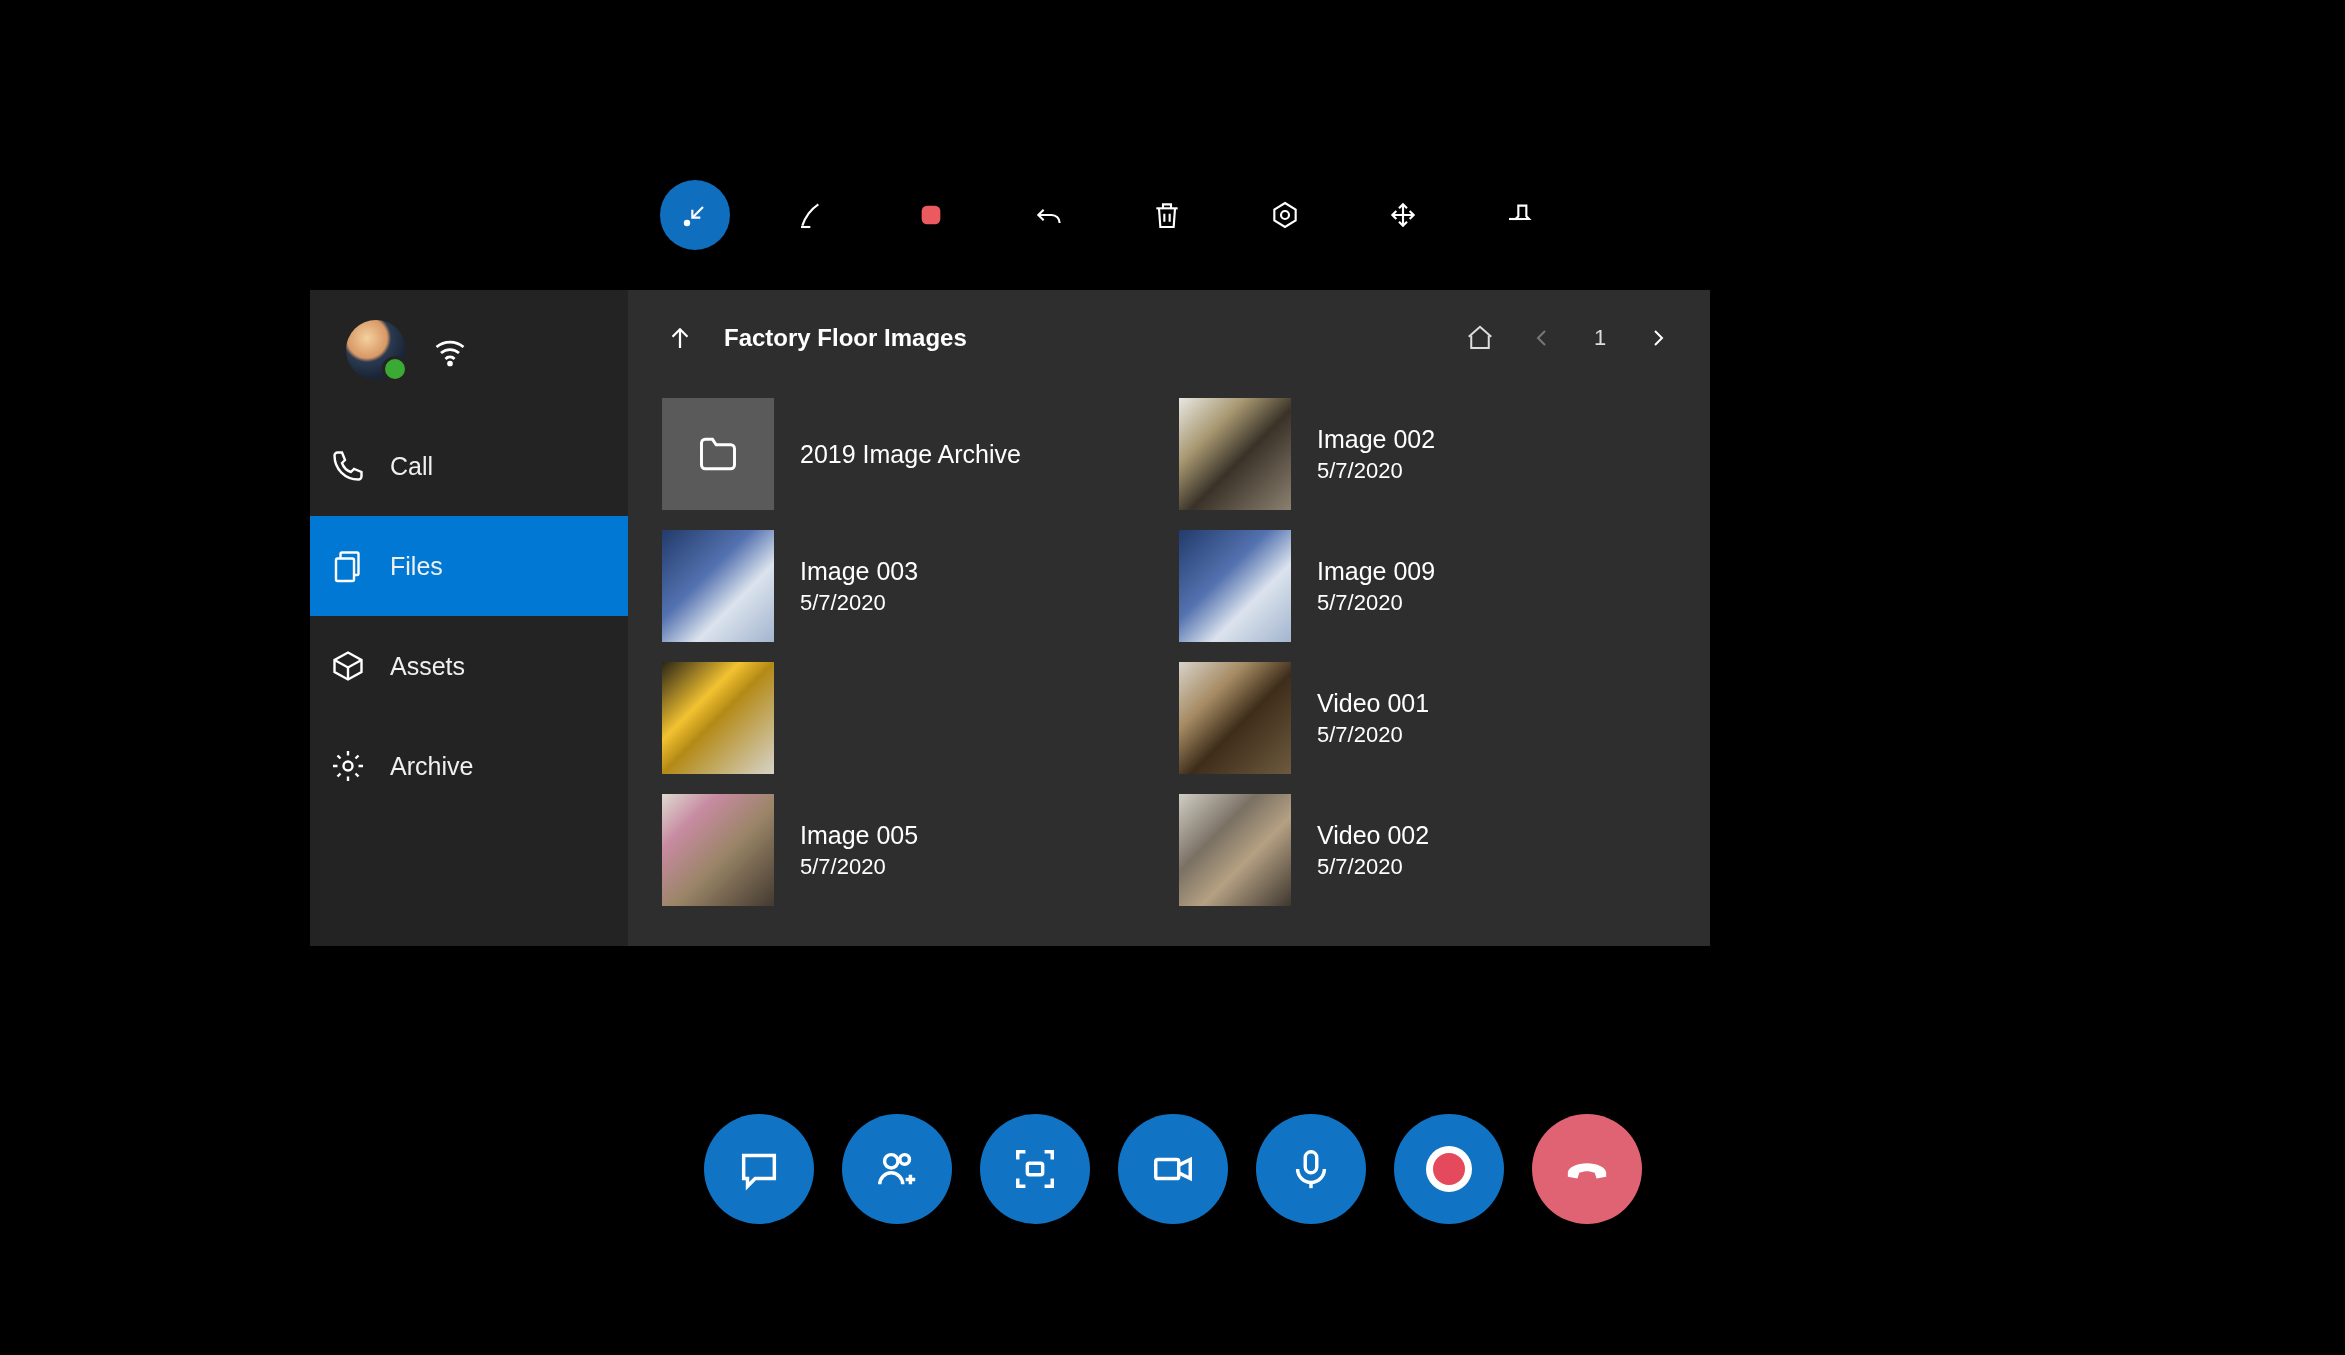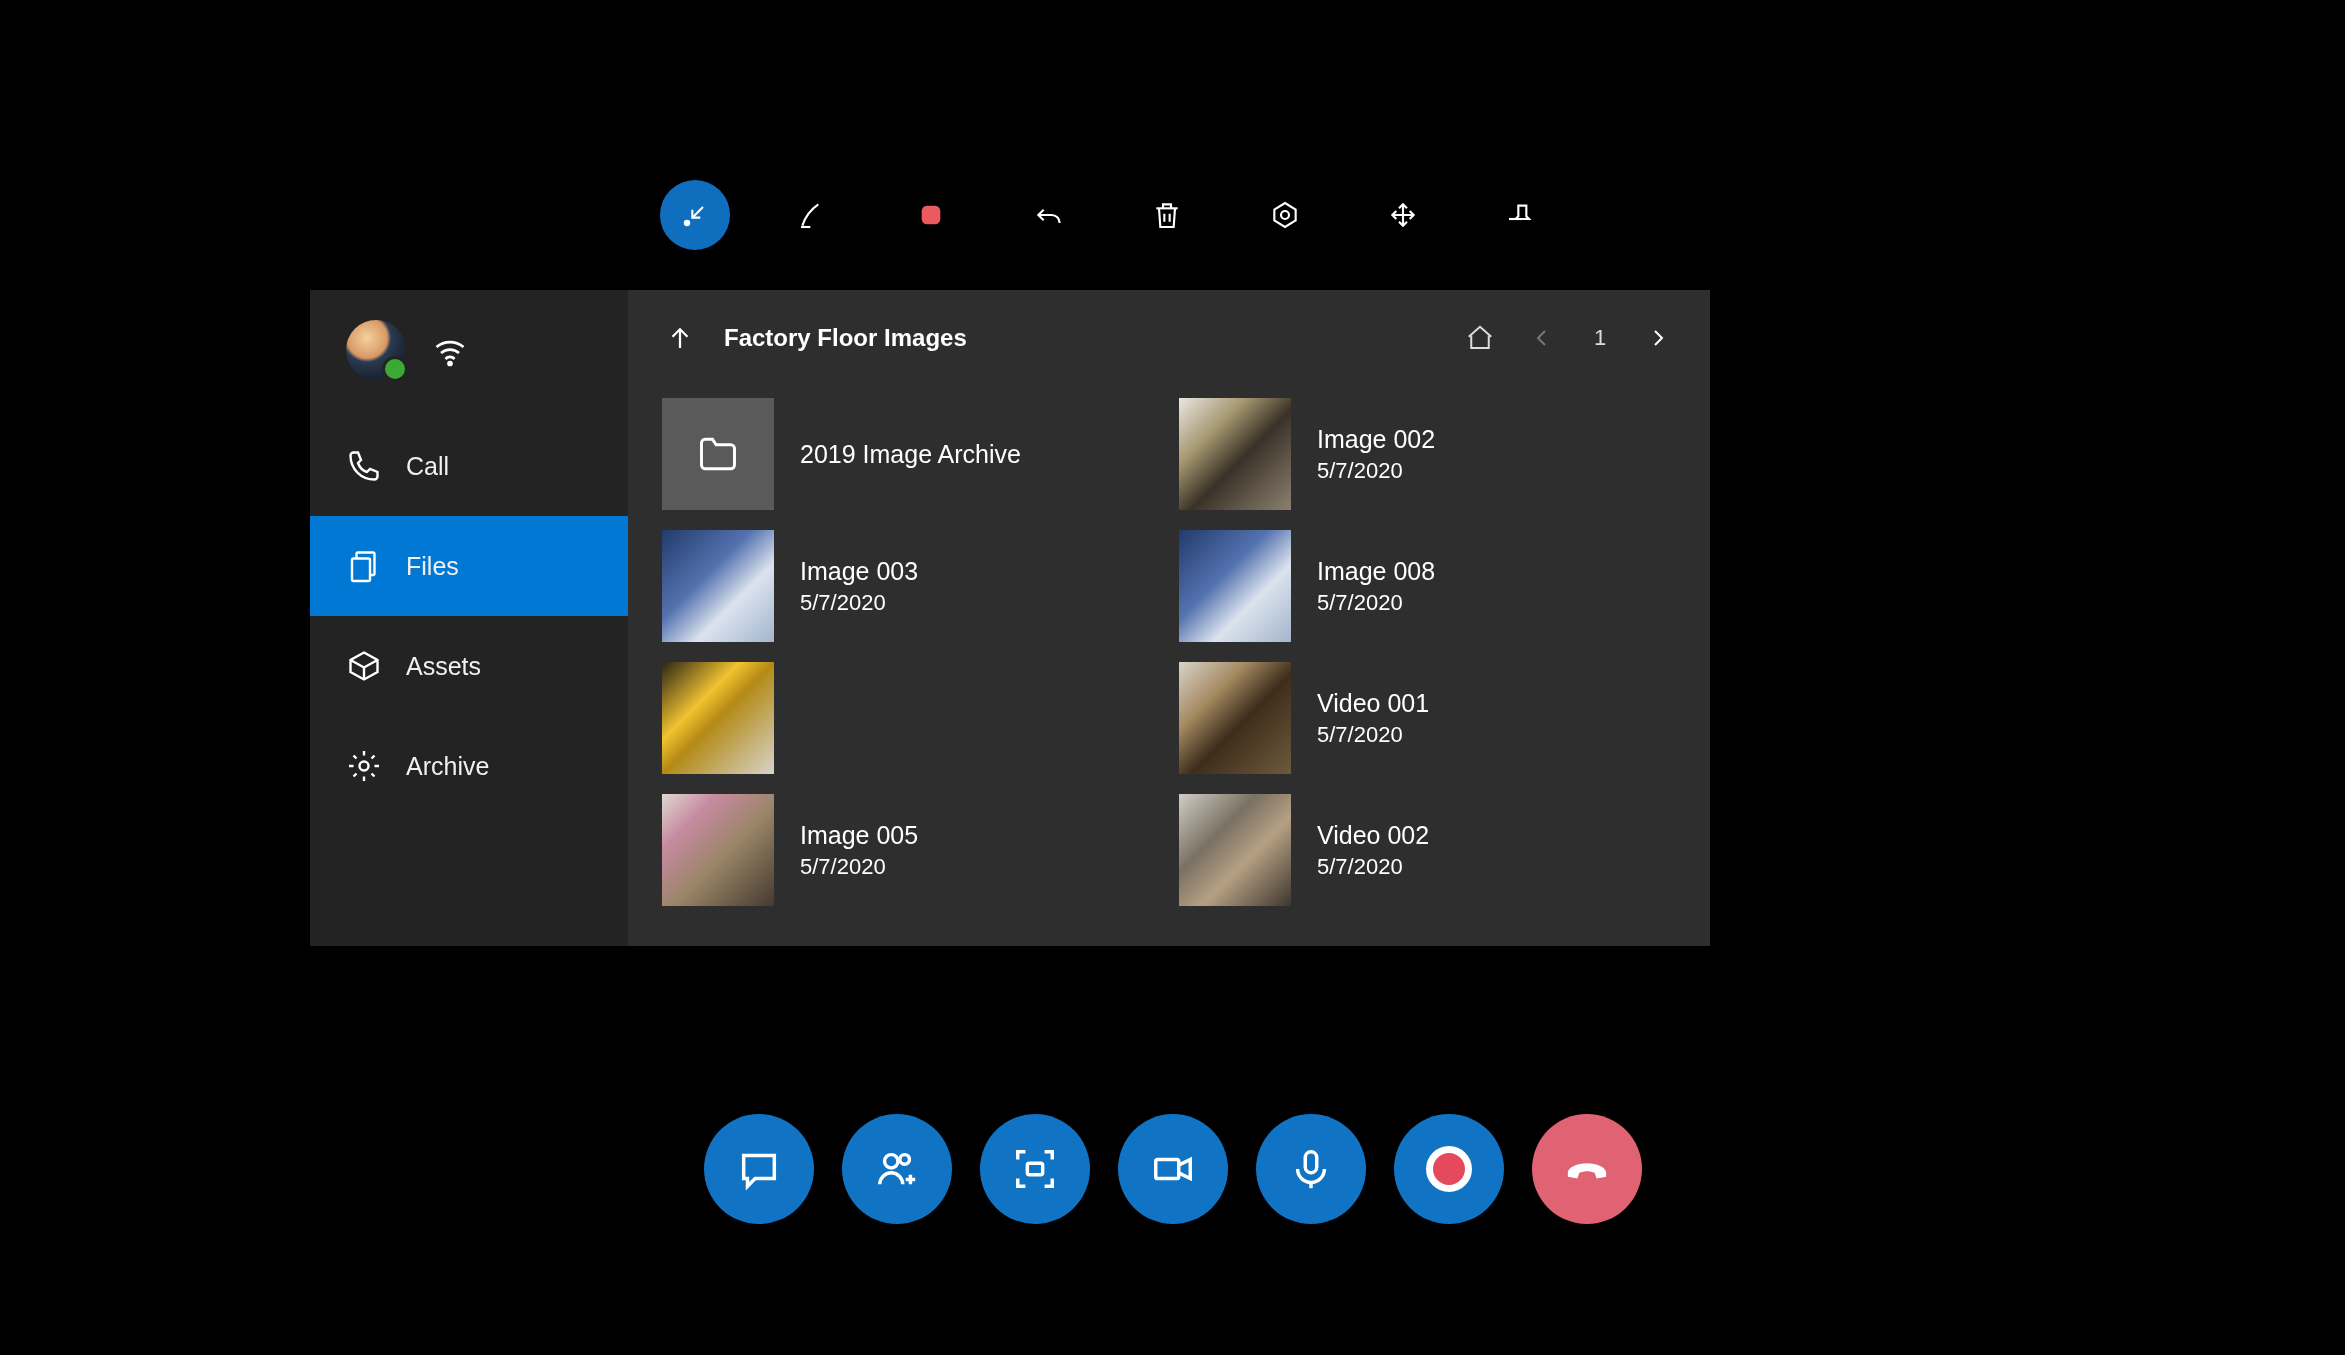--- a/index.html
+++ b/index.html
@@ -70,21 +70,21 @@
   height: 20px;
   border-radius: 50%;
   background: #3aaa35;
   border: 3px solid #232323;
 }
 .sidebar-item {
   display: flex;
   align-items: center;
   gap: 24px;
   height: 100px;
-  padding-left: 36px;
+  padding-left: 20px;
   cursor: pointer;
   font-size: 25px;
   color: #f0f0f0;
 }
 .sidebar-item.active {
   background: #0078d4;
 }
 .sidebar-item svg { width: 36px; height: 36px; }
 
 .content {
@@ -339,21 +339,21 @@
           <div class="thumb industrial-1"></div>
           <div class="file-meta">
             <span class="file-name">Image 003</span>
             <span class="file-date">5/7/2020</span>
           </div>
         </div>
 
         <div class="file-item">
           <div class="thumb industrial-1"></div>
           <div class="file-meta">
-            <span class="file-name">Image 008</span>
+            <span class="file-name">Image 009</span>
             <span class="file-date">5/7/2020</span>
           </div>
         </div>
 
         <div class="file-item">
           <div class="thumb industrial-3"></div>
         </div>
 
         <div class="file-item">
           <div class="thumb industrial-4"></div>

